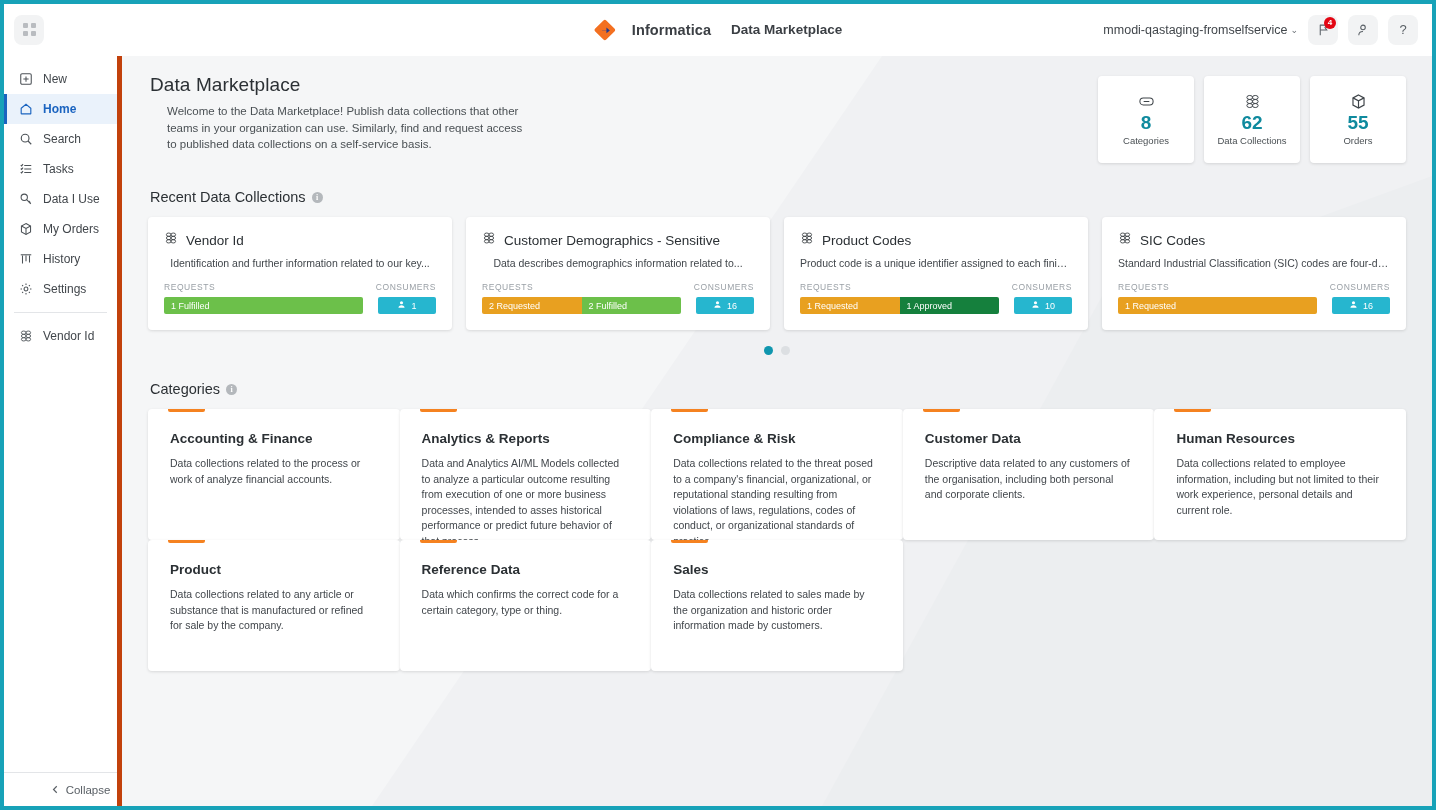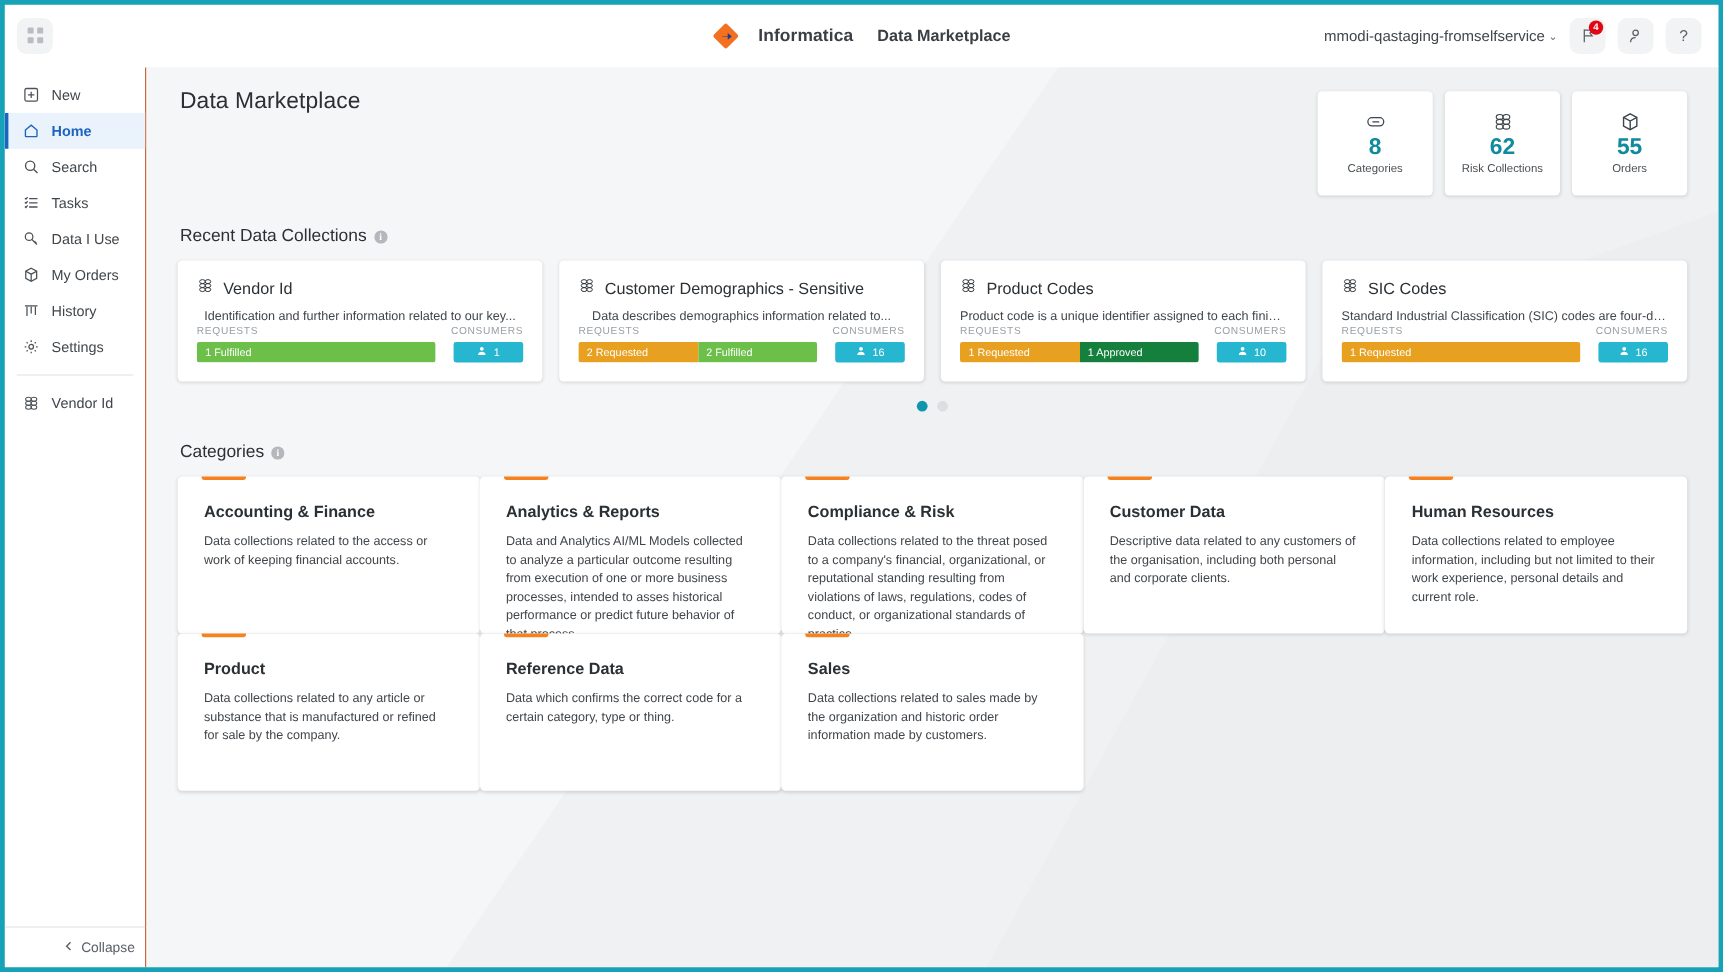--- a/index.html
+++ b/index.html
@@ -62,21 +62,21 @@
     font-size: 8px; line-height: 12px; text-align: center; font-weight: 700;
   }
 
   
   .body-split { flex: 1; display: flex; min-height: 0; }
 
   
   .sidebar {
     width: 118px; flex: 0 0 118px;
     background: #ffffff;
-    border-right: 1px solid #c2410c;
+    border-right: 5px solid #c2410c;
     display: flex; flex-direction: column;
     padding-top: 8px;
   }
   .nav-item {
     height: 30px; display: flex; align-items: center;
     padding-left: 14px; gap: 10px;
     font-size: 12px; color: #41464b;
   }
   .nav-item .ni-icon {
     width: 15px; height: 15px; flex: 0 0 15px;
@@ -146,21 +146,21 @@
   }
   .rc-title-row { display: flex; align-items: center; gap: 8px; }
   .rc-title { font-size: 13.5px; color: #2b3034; font-weight: 400;
     white-space: nowrap; overflow: hidden; text-overflow: ellipsis; }
   .rc-desc {
     margin-top: 8px; font-size: 10.5px; color: #41464b;
     white-space: nowrap; overflow: hidden; text-overflow: ellipsis; text-align: center;
   }
   .rc-labels {
     display: flex; justify-content: space-between; align-items: center;
-    font-size: 8.5px; color: #9aa0a6; letter-spacing: .55px;
+    margin-top: 13px; font-size: 8.5px; color: #9aa0a6; letter-spacing: .55px;
   }
   .rc-bars { display: flex; align-items: center; gap: 15px; margin-top: 5px; }
   .req-bar { flex: 1; display: flex; height: 17px; border-radius: 2px; overflow: hidden; min-width: 0; }
   .seg { display: flex; align-items: center; height: 100%; padding: 0 7px;
     font-size: 9px; color: #fff; white-space: nowrap; overflow: hidden; }
   .cons-badge {
     flex: 0 0 auto; min-width: 58px; height: 17px; border-radius: 2px;
     background: #26b6cf; color: #fff; font-size: 9px;
     display: flex; align-items: center; justify-content: center; gap: 5px;
   }
@@ -353,20 +353,21 @@
       <svg class="bg-poly" viewBox="0 0 1310 750" preserveAspectRatio="none">
         <polygon points="760,0 1310,0 1310,750 250,750" fill="#f0f1f3"></polygon>
         <polygon points="980,240 1310,120 1310,750 700,750" fill="#eceef0"></polygon>
       </svg>
 
       <div class="content-inner">
 
         <div class="hero">
           <div class="hero-left">
             <div class="page-title">Data Marketplace</div>
+            <div class="page-sub">Welcome to the Data Marketplace! Publish data collections that other teams in your organization can use. Similarly, find and request access to published data collections on a self-service basis.</div>
           </div>
 
           <div class="stats">
 
             <div class="stat-card">
               <span class="stat-icon">
                 <svg width="17" height="17" viewBox="0 0 18 18" fill="none" stroke="#3e4449" stroke-width="1.1">
                   <rect x="2" y="5.4" width="14" height="7.2" rx="3.6"></rect>
                     <path d="M6 9h6"></path>
                 </svg>
@@ -380,21 +381,21 @@
                 <svg width="17" height="17" viewBox="0 0 16 16" fill="none" stroke="#3e4449" stroke-width=".9">
                   <ellipse cx="5.4" cy="4.2" rx="2.7" ry="1.9"></ellipse>
                     <ellipse cx="10.6" cy="4.2" rx="2.7" ry="1.9"></ellipse>
                   <ellipse cx="5.4" cy="8" rx="2.7" ry="1.9"></ellipse>
                     <ellipse cx="10.6" cy="8" rx="2.7" ry="1.9"></ellipse>
                   <ellipse cx="5.4" cy="11.8" rx="2.7" ry="1.9"></ellipse>
                     <ellipse cx="10.6" cy="11.8" rx="2.7" ry="1.9"></ellipse>
                 </svg>
               </span>
               <span class="stat-value">62</span>
-              <span class="stat-label">Risk Collections</span>
+              <span class="stat-label">Data Collections</span>
             </div>
 
             <div class="stat-card">
               <span class="stat-icon">
                 <svg width="17" height="17" viewBox="0 0 16 16" fill="none" stroke="#3e4449" stroke-width="1.1">
                   <path d="M8 1.8l5.2 2.8v6.8L8 14.2 2.8 11.4V4.6z"></path>
                     <path d="M2.8 4.6L8 7.4l5.2-2.8M8 7.4v6.8"></path>
                 </svg>
               </span>
               <span class="stat-value">55</span>
@@ -542,21 +543,21 @@
 
         <div class="section-head">
           <span class="section-title">Categories</span>
           <span class="info-dot">i</span>
         </div>
 
         <div class="cat-grid" id="cat-grid">
             <div class="cat-card">
     <div class="cat-accent"></div>
     <div class="cat-title">Accounting &amp; Finance</div>
-    <div class="cat-desc">Data collections related to the access or work of keeping financial accounts.</div>
+    <div class="cat-desc">Data collections related to the process or work of analyze financial accounts.</div>
             </div>
             <div class="cat-card">
     <div class="cat-accent"></div>
     <div class="cat-title">Analytics &amp; Reports</div>
     <div class="cat-desc">Data and Analytics AI/ML Models collected to analyze a particular outcome resulting from execution of one or more business processes, intended to asses historical performance or predict future behavior of that process.</div>
             </div>
             <div class="cat-card">
     <div class="cat-accent"></div>
     <div class="cat-title">Compliance &amp; Risk</div>
     <div class="cat-desc">Data collections related to the threat posed to a company's financial, organizational, or reputational standing resulting from violations of laws, regulations, codes of conduct, or organizational standards of practice.</div>

